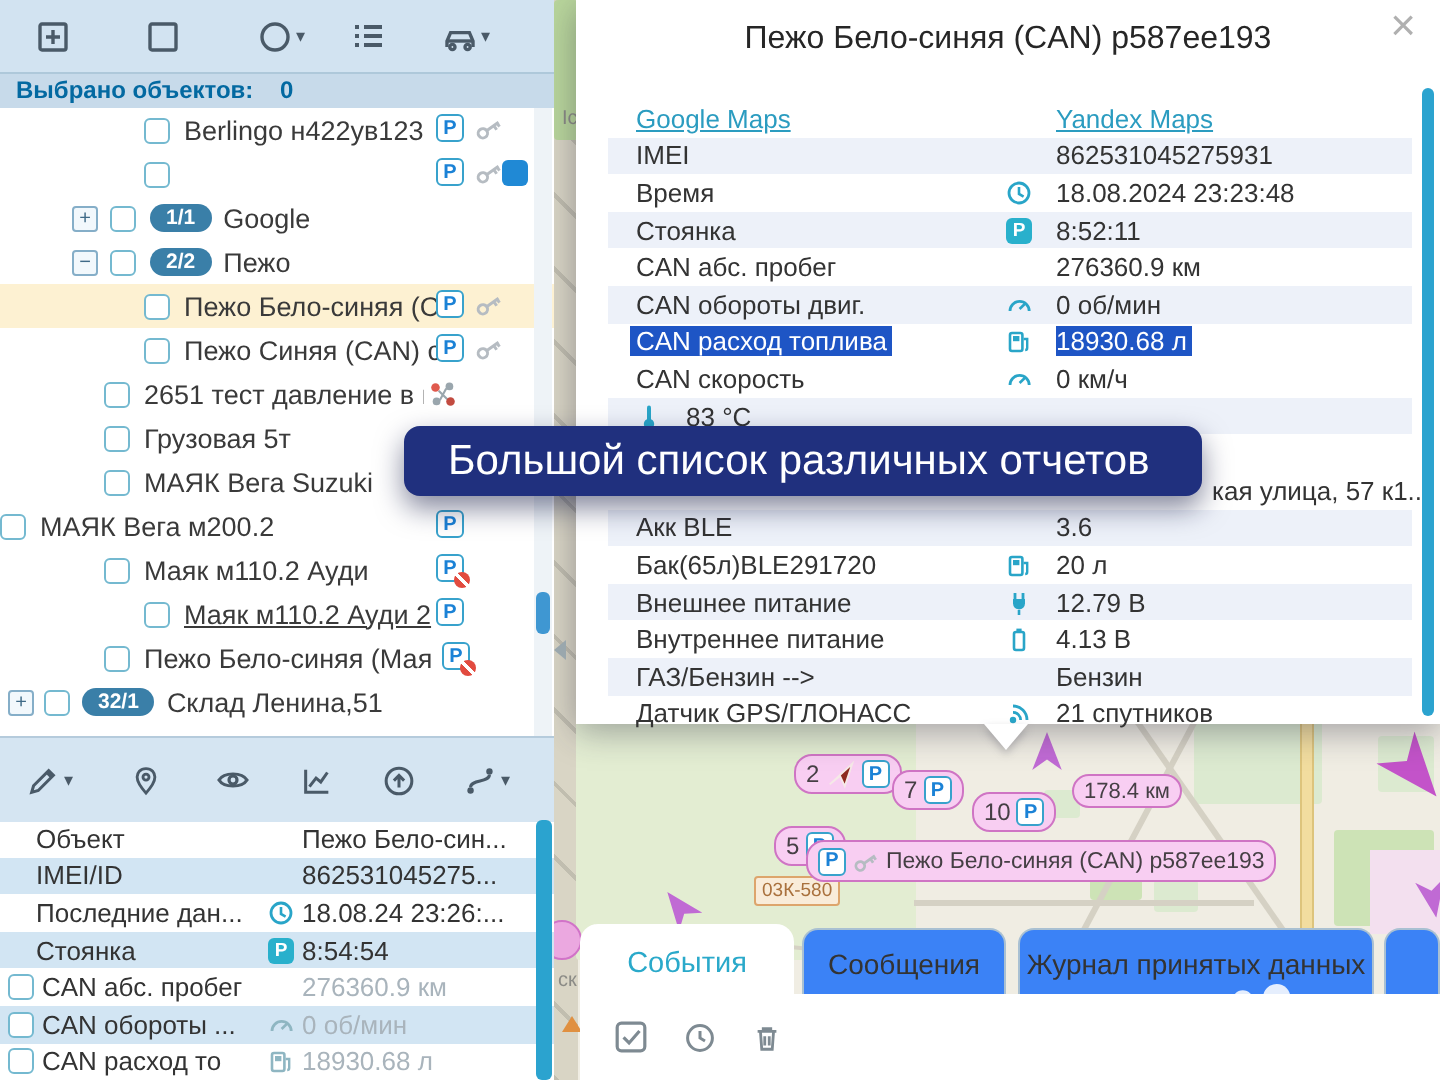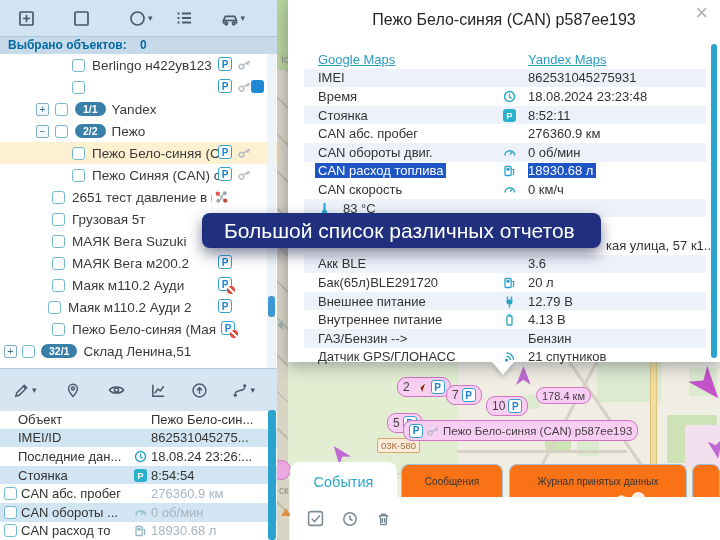--- a/index.html
+++ b/index.html
@@ -92,23 +92,23 @@
          background:#29b0cc;border-radius:3px;color:#fff;font-size:9.5px;font-weight:bold;flex:none;}
   .mi{width:13px;height:13px;}
   #addr-frag{position:absolute;left:302px;top:2px;color:#333;}
 
   
   #tooltip{left:202px;top:213px;width:399px;height:35px;background:#20307e;border-radius:8px;
            color:#fff;font-size:21px;line-height:35px;padding-left:22px;box-sizing:border-box;
            z-index:8;box-shadow:0 6px 14px rgba(10,15,60,.5);white-space:nowrap;}
 
   
-  .tab-inactive{top:464px;height:34px;background:#f97316;border:1px solid #a9c0d2;border-bottom:none;
+  .tab-inactive{top:464px;height:34px;background:#3b82f6;border:1px solid #a9c0d2;border-bottom:none;
                 border-radius:8px 8px 0 0;display:flex;align-items:center;justify-content:center;
-                font-size:10px;color:#333;z-index:2;box-sizing:border-box;}
+                font-size:14px;color:#333;z-index:2;box-sizing:border-box;}
   #tab-active{left:290px;top:462px;width:107px;height:40px;background:#fff;border-radius:9px 9px 0 0;
               display:flex;align-items:center;justify-content:center;font-size:14.5px;color:#2aa9ca;z-index:2;}
   #panel-content{left:290px;top:497px;width:430px;height:43px;background:#fff;z-index:2;
                  display:flex;align-items:center;gap:18px;padding-left:17px;box-sizing:border-box;}
   .gico{stroke:#7e8a92;stroke-width:1.5;fill:none;}
 
   
   #watermark{left:614px;top:492px;display:flex;align-items:center;opacity:.87;z-index:9;}
   #watermark .wtxt{color:#fff;font-size:29px;font-weight:bold;letter-spacing:.5px;}
 </style>
@@ -244,21 +244,21 @@
       <svg class="bK" viewBox="0 0 18 12" style="width:15px;height:11px;transform:rotate(-35deg);">
           <circle cx="4.5" cy="6" r="2.8" fill="none" stroke="#b6bcc2" stroke-width="1.8"></circle>
           <path d="M7.5 6 H16 M12.5 6 v3 M15 6 v2.4" stroke="#b6bcc2" stroke-width="1.8" fill="none"></path>
         </svg>
       <span class="bSq"></span>
     </div>
     <div class="urow" style="padding-left:36px;">
       <span class="exp" style="margin-right:6px;">+</span>
       <span class="cb" style="margin-right:7px;"></span>
       <span class="pill" style="margin-right:6px;">1/1</span>
-      <span class="ulabel">Yandex</span>
+      <span class="ulabel">Google</span>
     </div>
     <div class="urow" style="padding-left:36px;">
       <span class="exp" style="margin-right:6px;">−</span>
       <span class="cb" style="margin-right:7px;"></span>
       <span class="pill" style="margin-right:6px;">2/2</span>
       <span class="ulabel">Пежо</span>
     </div>
     <div class="urow sel" style="padding-left:72px;">
       <span class="cb" style="margin-right:7px;"></span>
       <span class="ulabel" style="width:138px;">Пежо Бело-синяя (С</span>
@@ -293,36 +293,36 @@
         </svg>
     </div>
     <div class="urow" style="padding-left:52px;">
       <span class="cb" style="margin-right:7px;"></span>
       <span class="ulabel">Грузовая 5т</span>
     </div>
     <div class="urow" style="padding-left:52px;">
       <span class="cb" style="margin-right:7px;"></span>
       <span class="ulabel">МАЯК Вега Suzuki</span>
     </div>
-    <div class="urow" style="padding-left:52px;">
+    <div class="urow" style="">
       <span class="cb" style="margin-right:7px;"></span>
       <span class="ulabel">МАЯК Вега м200.2</span>
       <span class="pline bP">
           <span>P</span>
         </span>
     </div>
     <div class="urow" style="padding-left:52px;">
       <span class="cb" style="margin-right:7px;"></span>
       <span class="ulabel">Маяк м110.2 Ауди</span>
       <span class="pline bP">
           <span>P</span>
           <span class="px"></span>
         </span>
     </div>
-    <div class="urow" style="padding-left:48px;">
+    <div class="urow" style="padding-left:72px;text-decoration:underline;">
       <span class="cb" style="margin-right:7px;"></span>
       <span class="ulabel">Маяк м110.2 Ауди 2</span>
       <span class="pline bP">
           <span>P</span>
         </span>
     </div>
     <div class="urow" style="padding-left:52px;">
       <span class="cb" style="margin-right:7px;"></span>
       <span class="ulabel" style="width:145px;">Пежо Бело-синяя (Мая</span>
       <span class="pline bP" style="left:221px;">

